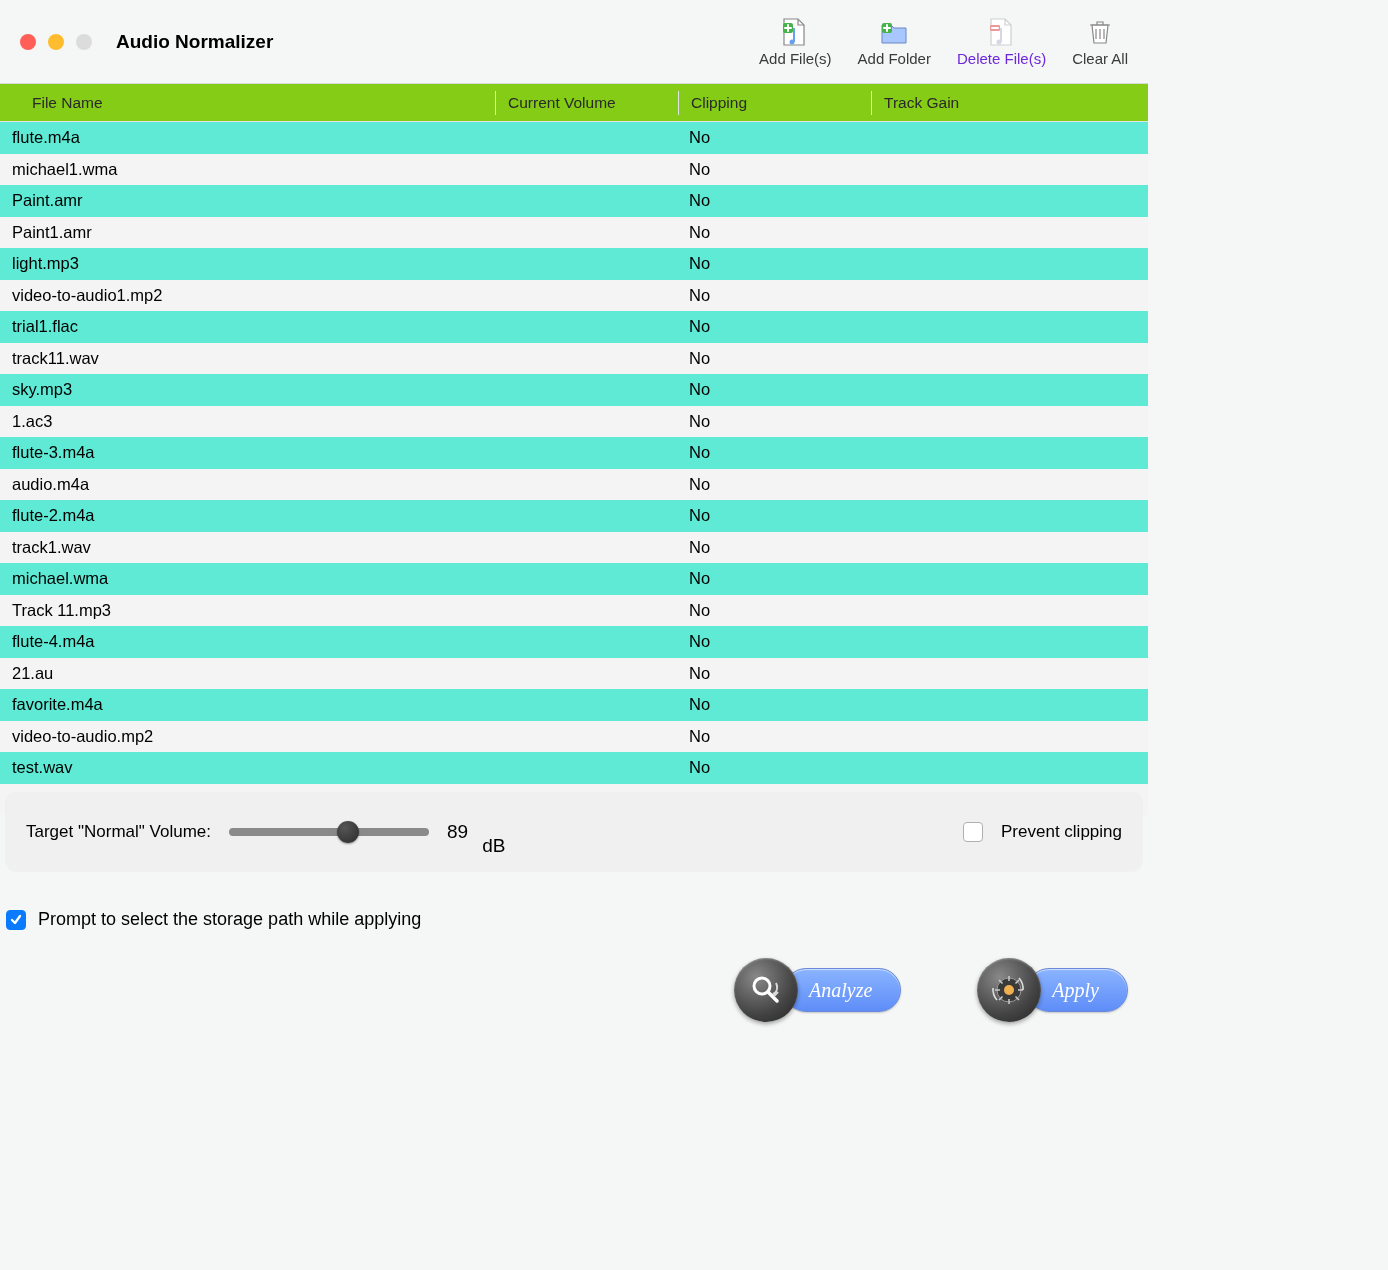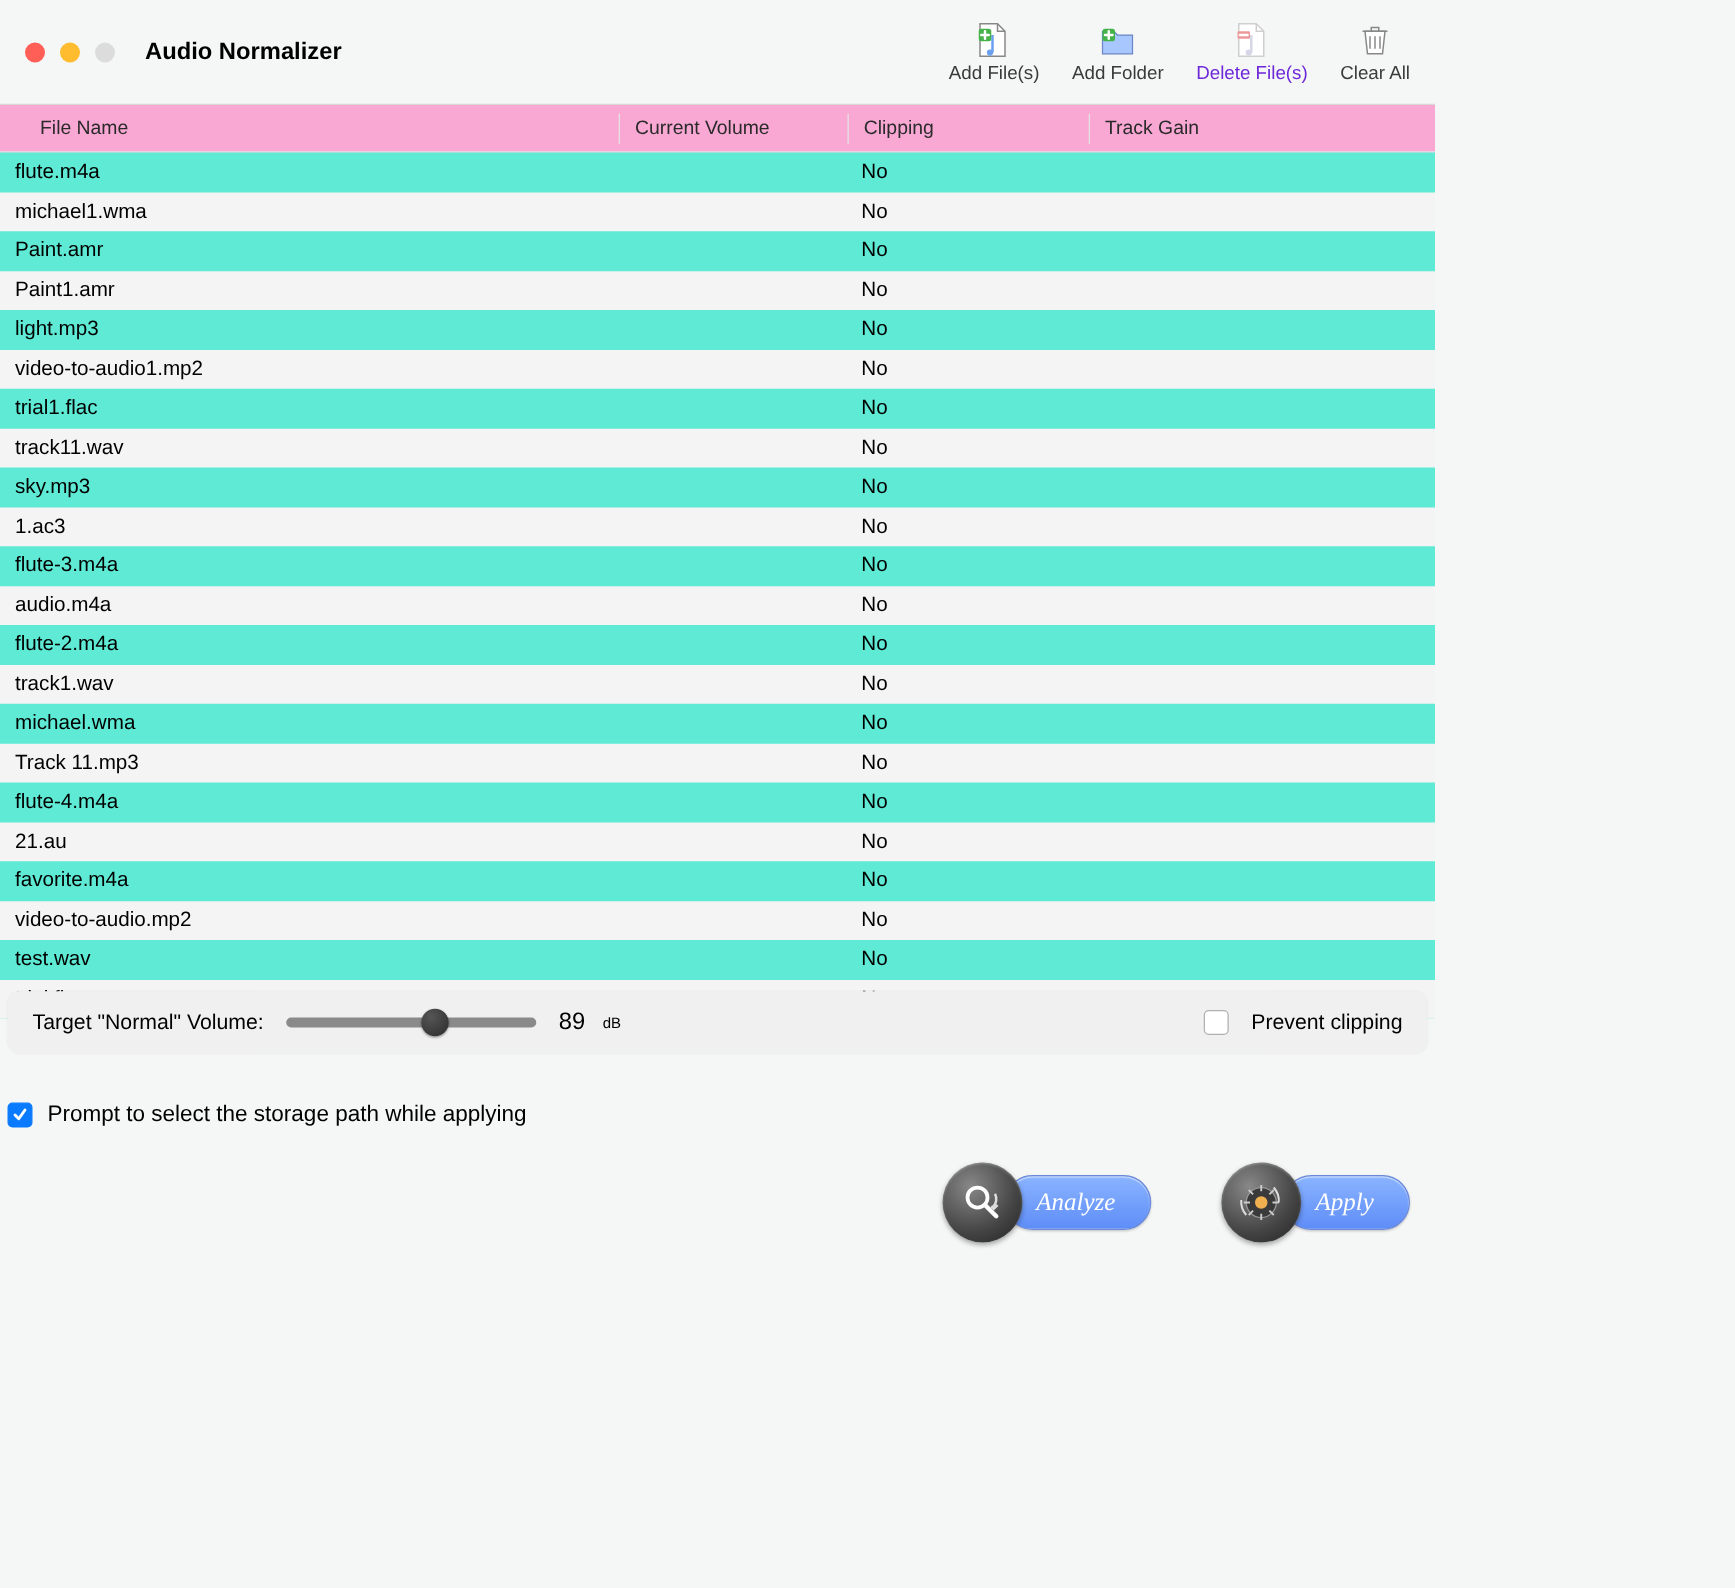--- a/index.html
+++ b/index.html
@@ -40,21 +40,21 @@
       flex-direction: column;
       align-items: center;
       font-size: 15px;
       color: #3a3a3a;
       cursor: pointer;
     }
     .tbtn.disabled { color: #6d28d9; }
     .tbtn-icon { width: 32px; height: 32px; display: flex; align-items:center; justify-content:center; margin-bottom:2px;}
     .table-header {
       display: flex;
-      background: #f9a8d4;
+      background: #84cc16;
       border-bottom: 1px solid #e2e2e2;
       height: 38px;
       align-items: center;
       font-size: 15.5px;
       color: #2a2a2a;
     }
     .col-sep {
       border-right: 1px solid #e3e3e3;
       height: 24px;
     }
@@ -96,21 +96,21 @@
       position: absolute;
       top: -7px;
       left: 108px;
       width: 22px;
       height: 22px;
       border-radius: 50%;
       background: radial-gradient(circle at 35% 30%, #555, #2b2b2b);
       box-shadow: 0 1px 2px rgba(0,0,0,0.4);
     }
     .sl-value { font-size: 19px; }
-    .sl-unit { font-size: 12px; margin-left: -4px; }
+    .sl-unit { font-size: 19px; margin-left: -4px; margin-top: 28px; }
     .mac-checkbox {
       display: inline-flex;
       align-items: center;
       justify-content: center;
       width: 20px;
       height: 20px;
       border-radius: 4px;
       border: 1px solid #b0b0b0;
       background: #fff;
       cursor: pointer;
@@ -124,21 +124,21 @@
     .prompt-row {
       display: flex;
       align-items: center;
       gap: 12px;
       margin: 38px 6px 0 6px;
       font-size: 18px;
     }
     .action-row {
       display: flex;
       justify-content: flex-end;
-      gap: 56px;
+      gap: 76px;
       padding: 28px 20px 0 0;
     }
     .big-btn {
       display: flex;
       align-items: center;
       cursor: pointer;
     }
     .big-circle {
       width: 64px; height: 64px;
       border-radius: 50%;

